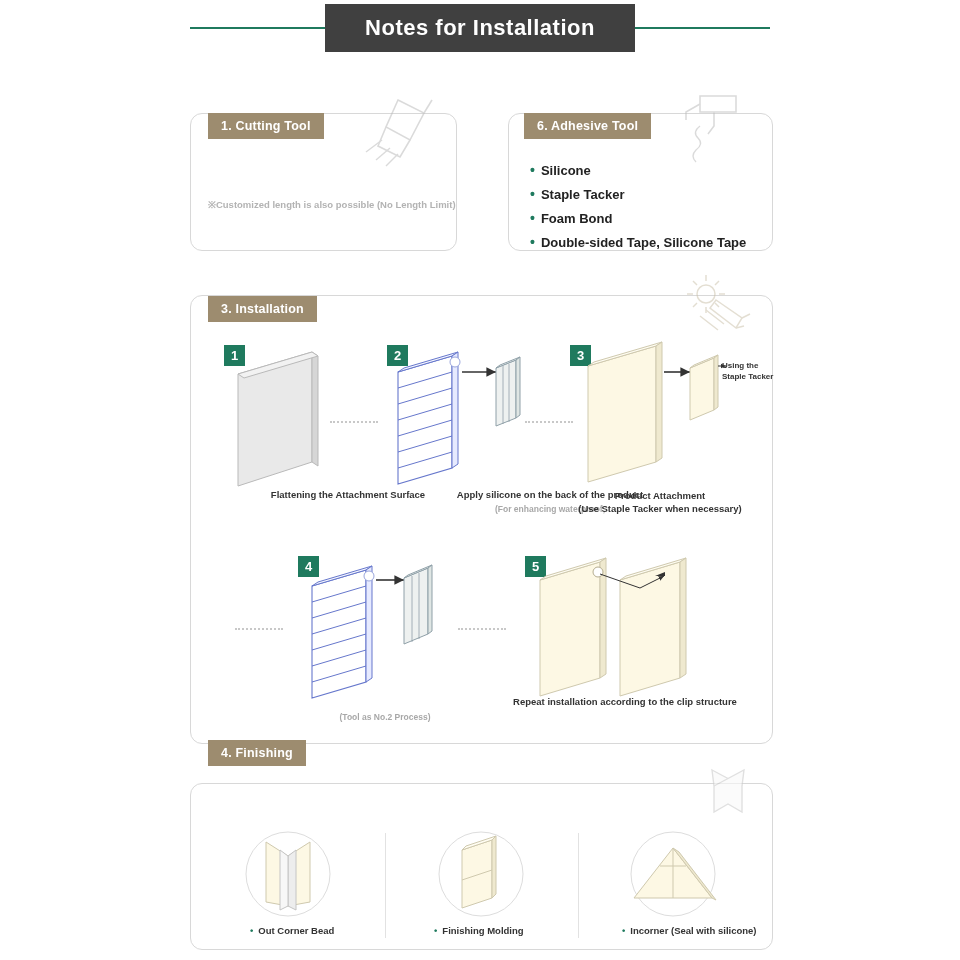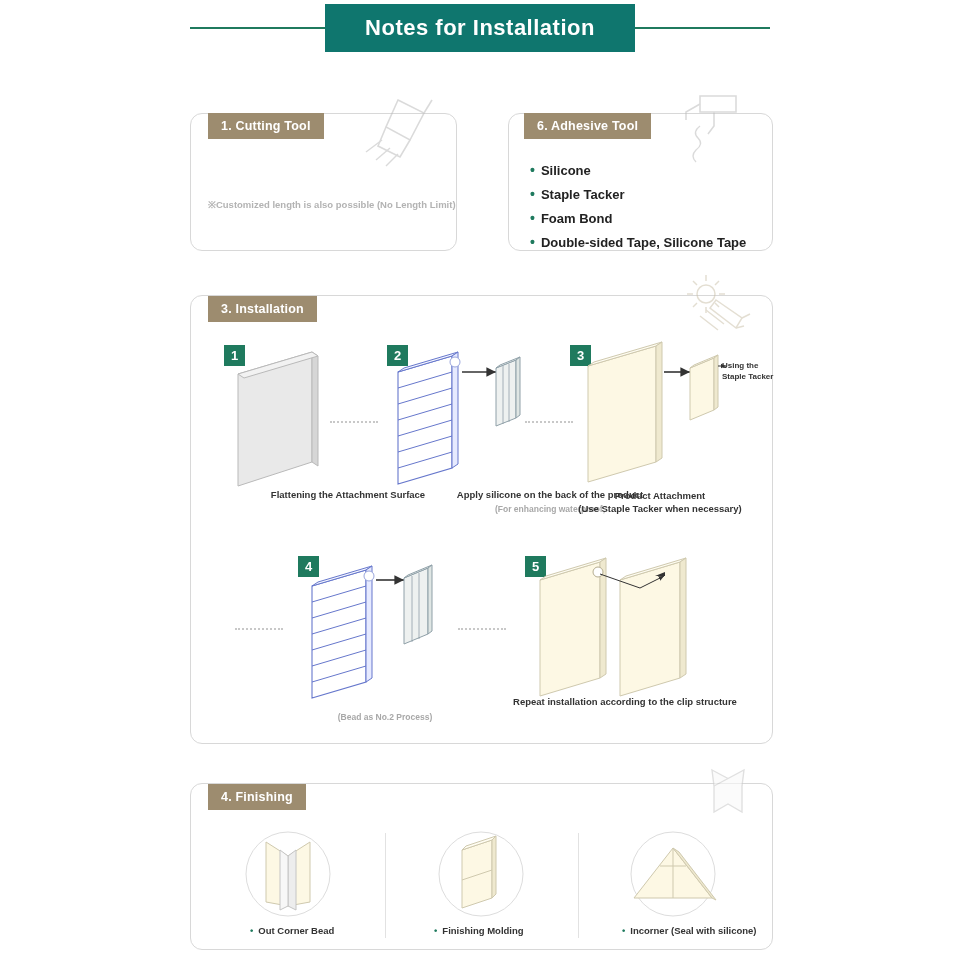--- a/index.html
+++ b/index.html
@@ -7,40 +7,40 @@
     width:960px;height:960px;background:#ffffff;
     font-family:"Liberation Sans", sans-serif;
     color:#333;overflow:hidden;position:relative;
   }
   .page{position:relative;width:960px;height:960px;}
 
   
   .header-rule{position:absolute;top:27px;left:190px;width:580px;height:2px;background:#1f7a5e;}
   .header-badge{
     position:absolute;top:4px;left:325px;width:310px;height:48px;
-    background:#0f766e;color:#fff;display:flex;align-items:center;justify-content:center;
+    background:#404040;color:#fff;display:flex;align-items:center;justify-content:center;
     font-size:22px;font-weight:bold;letter-spacing:.5px;
   }
 
   
   .panel{position:absolute;border:1px solid #d8d8d8;border-radius:12px;background:#fff;}
   .panel-title{
     position:absolute;background:#9d8c6f;color:#fff;font-size:12.5px;font-weight:bold;
     padding:6px 13px;letter-spacing:.2px;
   }
 
   
   #panel1{top:113px;left:190px;width:265px;height:136px;}
   #panel1-title{top:113px;left:208px;}
   #panel2{top:113px;left:508px;width:263px;height:136px;}
   #panel2-title{top:113px;left:524px;}
   #panel3{top:295px;left:190px;width:581px;height:447px;}
   #panel3-title{top:296px;left:208px;}
   #panel4{top:783px;left:190px;width:581px;height:165px;}
-  #panel4-title{top:784px;left:208px;text-align:center;}
+  #panel4-title{top:740px;left:208px;text-align:center;}
 
   .bullets{position:absolute;font-size:13px;font-weight:bold;color:#222;line-height:18px;}
   .bullets li{list-style:none;margin:0 0 5px 0;}
   .bullets li:before{content:"\2022";color:#1f7a5e;margin-right:6px;font-size:14px;}
   ul{margin:0;padding:0;}
   .note-small{
     position:absolute;font-size:9.5px;color:#b3b3b3;font-weight:bold;white-space:nowrap;
   }
 
   
@@ -100,21 +100,21 @@
   <div class="dots" style="top:628px;left:458px;width:48px;"></div>
 
   <div class="caption" style="top:489px;left:198px;width:300px;">Flattening the Attachment Surface</div>
   <div class="caption" style="top:489px;left:325px;width:450px;">Apply silicone on the back of the product</div>
   <div class="caption sub" style="top:504px;left:325px;width:450px;">(For enhancing waterproof,</div>
   <div class="caption" style="top:490px;left:540px;width:240px;">Product Attachment</div>
   <div class="caption" style="top:503px;left:540px;width:240px;">(Use Staple Tacker when necessary)</div>
   <div class="caption tiny" style="top:361px;left:722px;width:100px;text-align:left;">Using the</div>
   <div class="caption tiny" style="top:372px;left:722px;width:100px;text-align:left;">Staple Tacker</div>
 
-  <div class="caption sub" style="top:712px;left:215px;width:340px;">(Bead as No.2 Process)</div>
+  <div class="caption sub" style="top:712px;left:215px;width:340px;">(Tool as No.2 Process)</div>
   <div class="caption" style="top:696px;left:470px;width:310px;">Repeat installation according to the clip structure</div>
 
   <div class="panel" id="panel4"></div>
   <div class="panel-title" id="panel4-title">4. Finishing</div>
   <div class="vdiv" style="top:833px;left:385px;height:105px;"></div>
   <div class="vdiv" style="top:833px;left:578px;height:105px;"></div>
   <div class="fin-cap" style="top:925px;left:250px;">Out Corner Bead</div>
   <div class="fin-cap" style="top:925px;left:434px;">Finishing Molding</div>
   <div class="fin-cap" style="top:925px;left:622px;">Incorner (Seal with silicone)</div>
 

